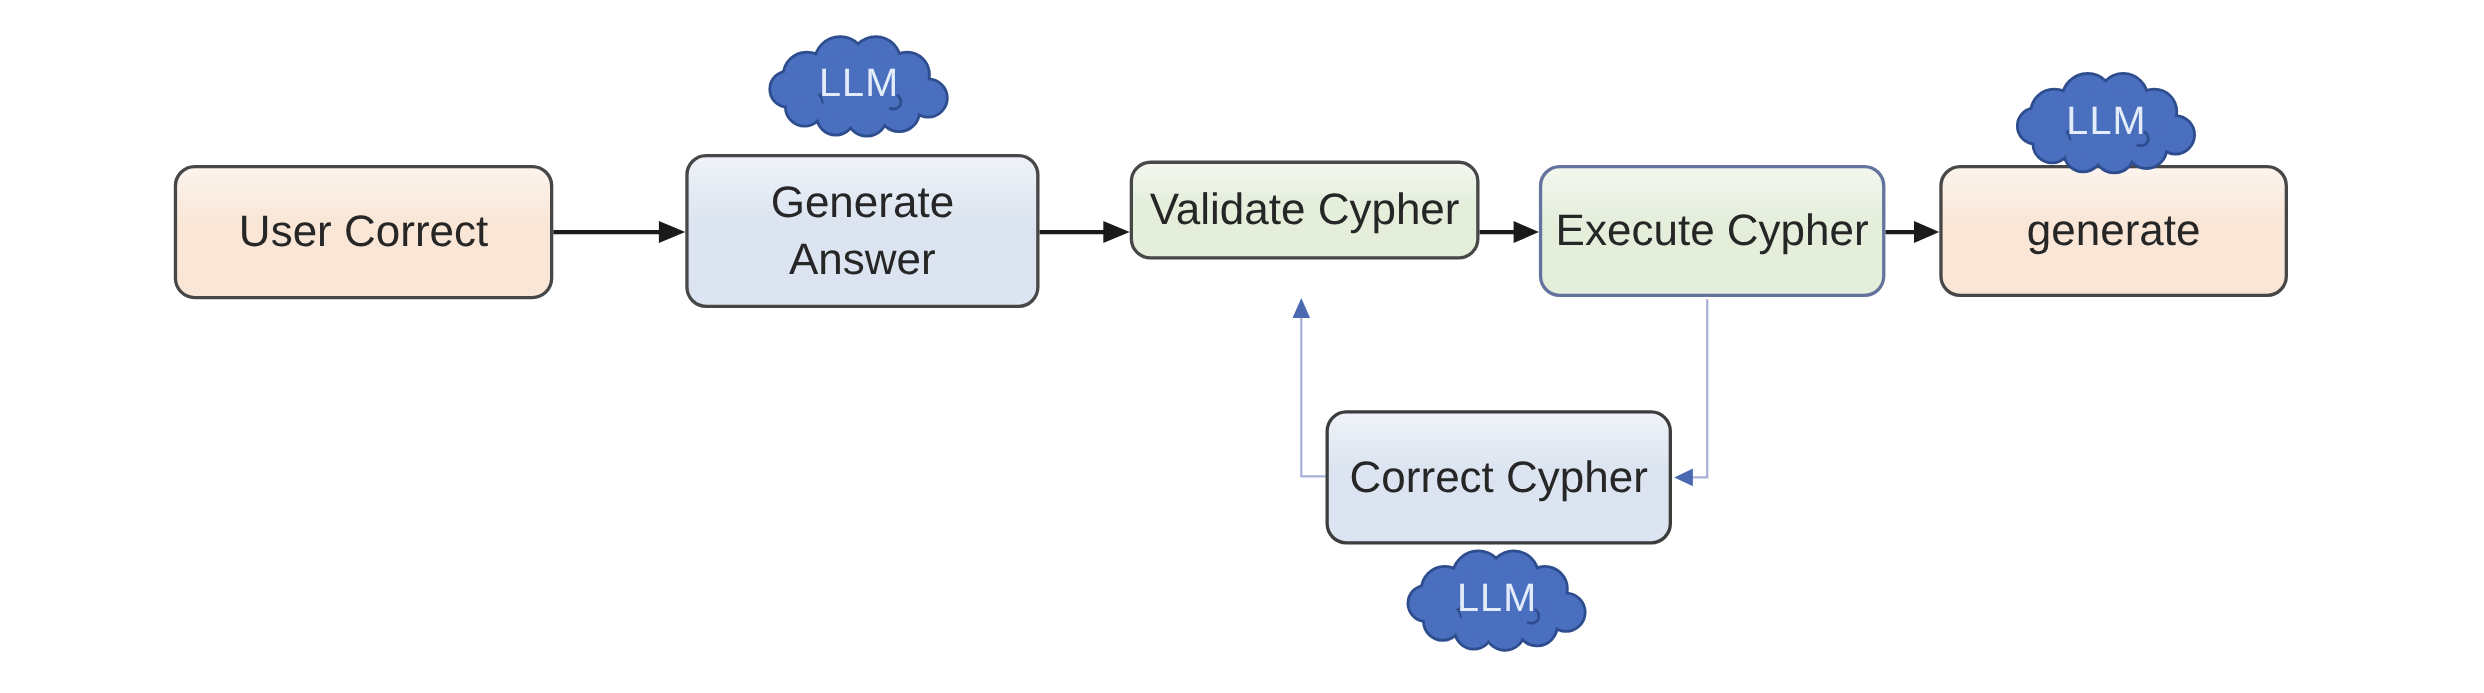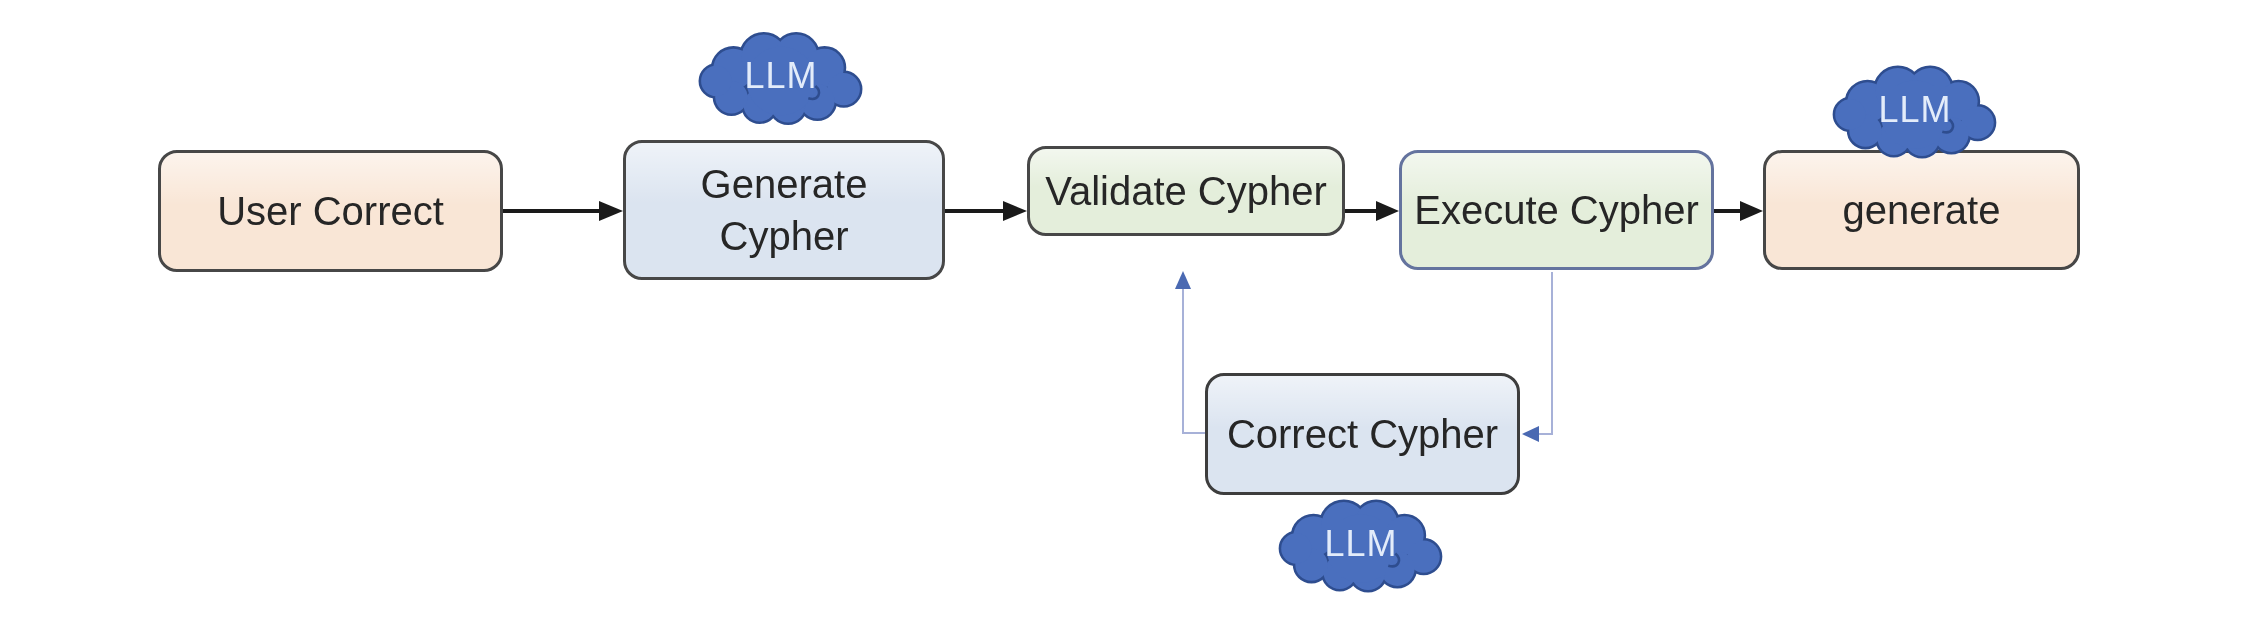--- a/index.html
+++ b/index.html
@@ -82,21 +82,21 @@
       <polygon points="1183,271 1175,289 1191,289" fill="#4a69b2"></polygon>
     </g>
   </svg>
 
   <div class="node n-user">
     <div>User Correct</div>
   </div>
 
   <div class="node n-generate">
     <div>Generate</div>
-    <div>Cypher</div>
+    <div>Answer</div>
   </div>
 
   <div class="node n-validate">
     <div>Validate Cypher</div>
   </div>
 
   <div class="node n-execute">
     <div>Execute Cypher</div>
   </div>
 

